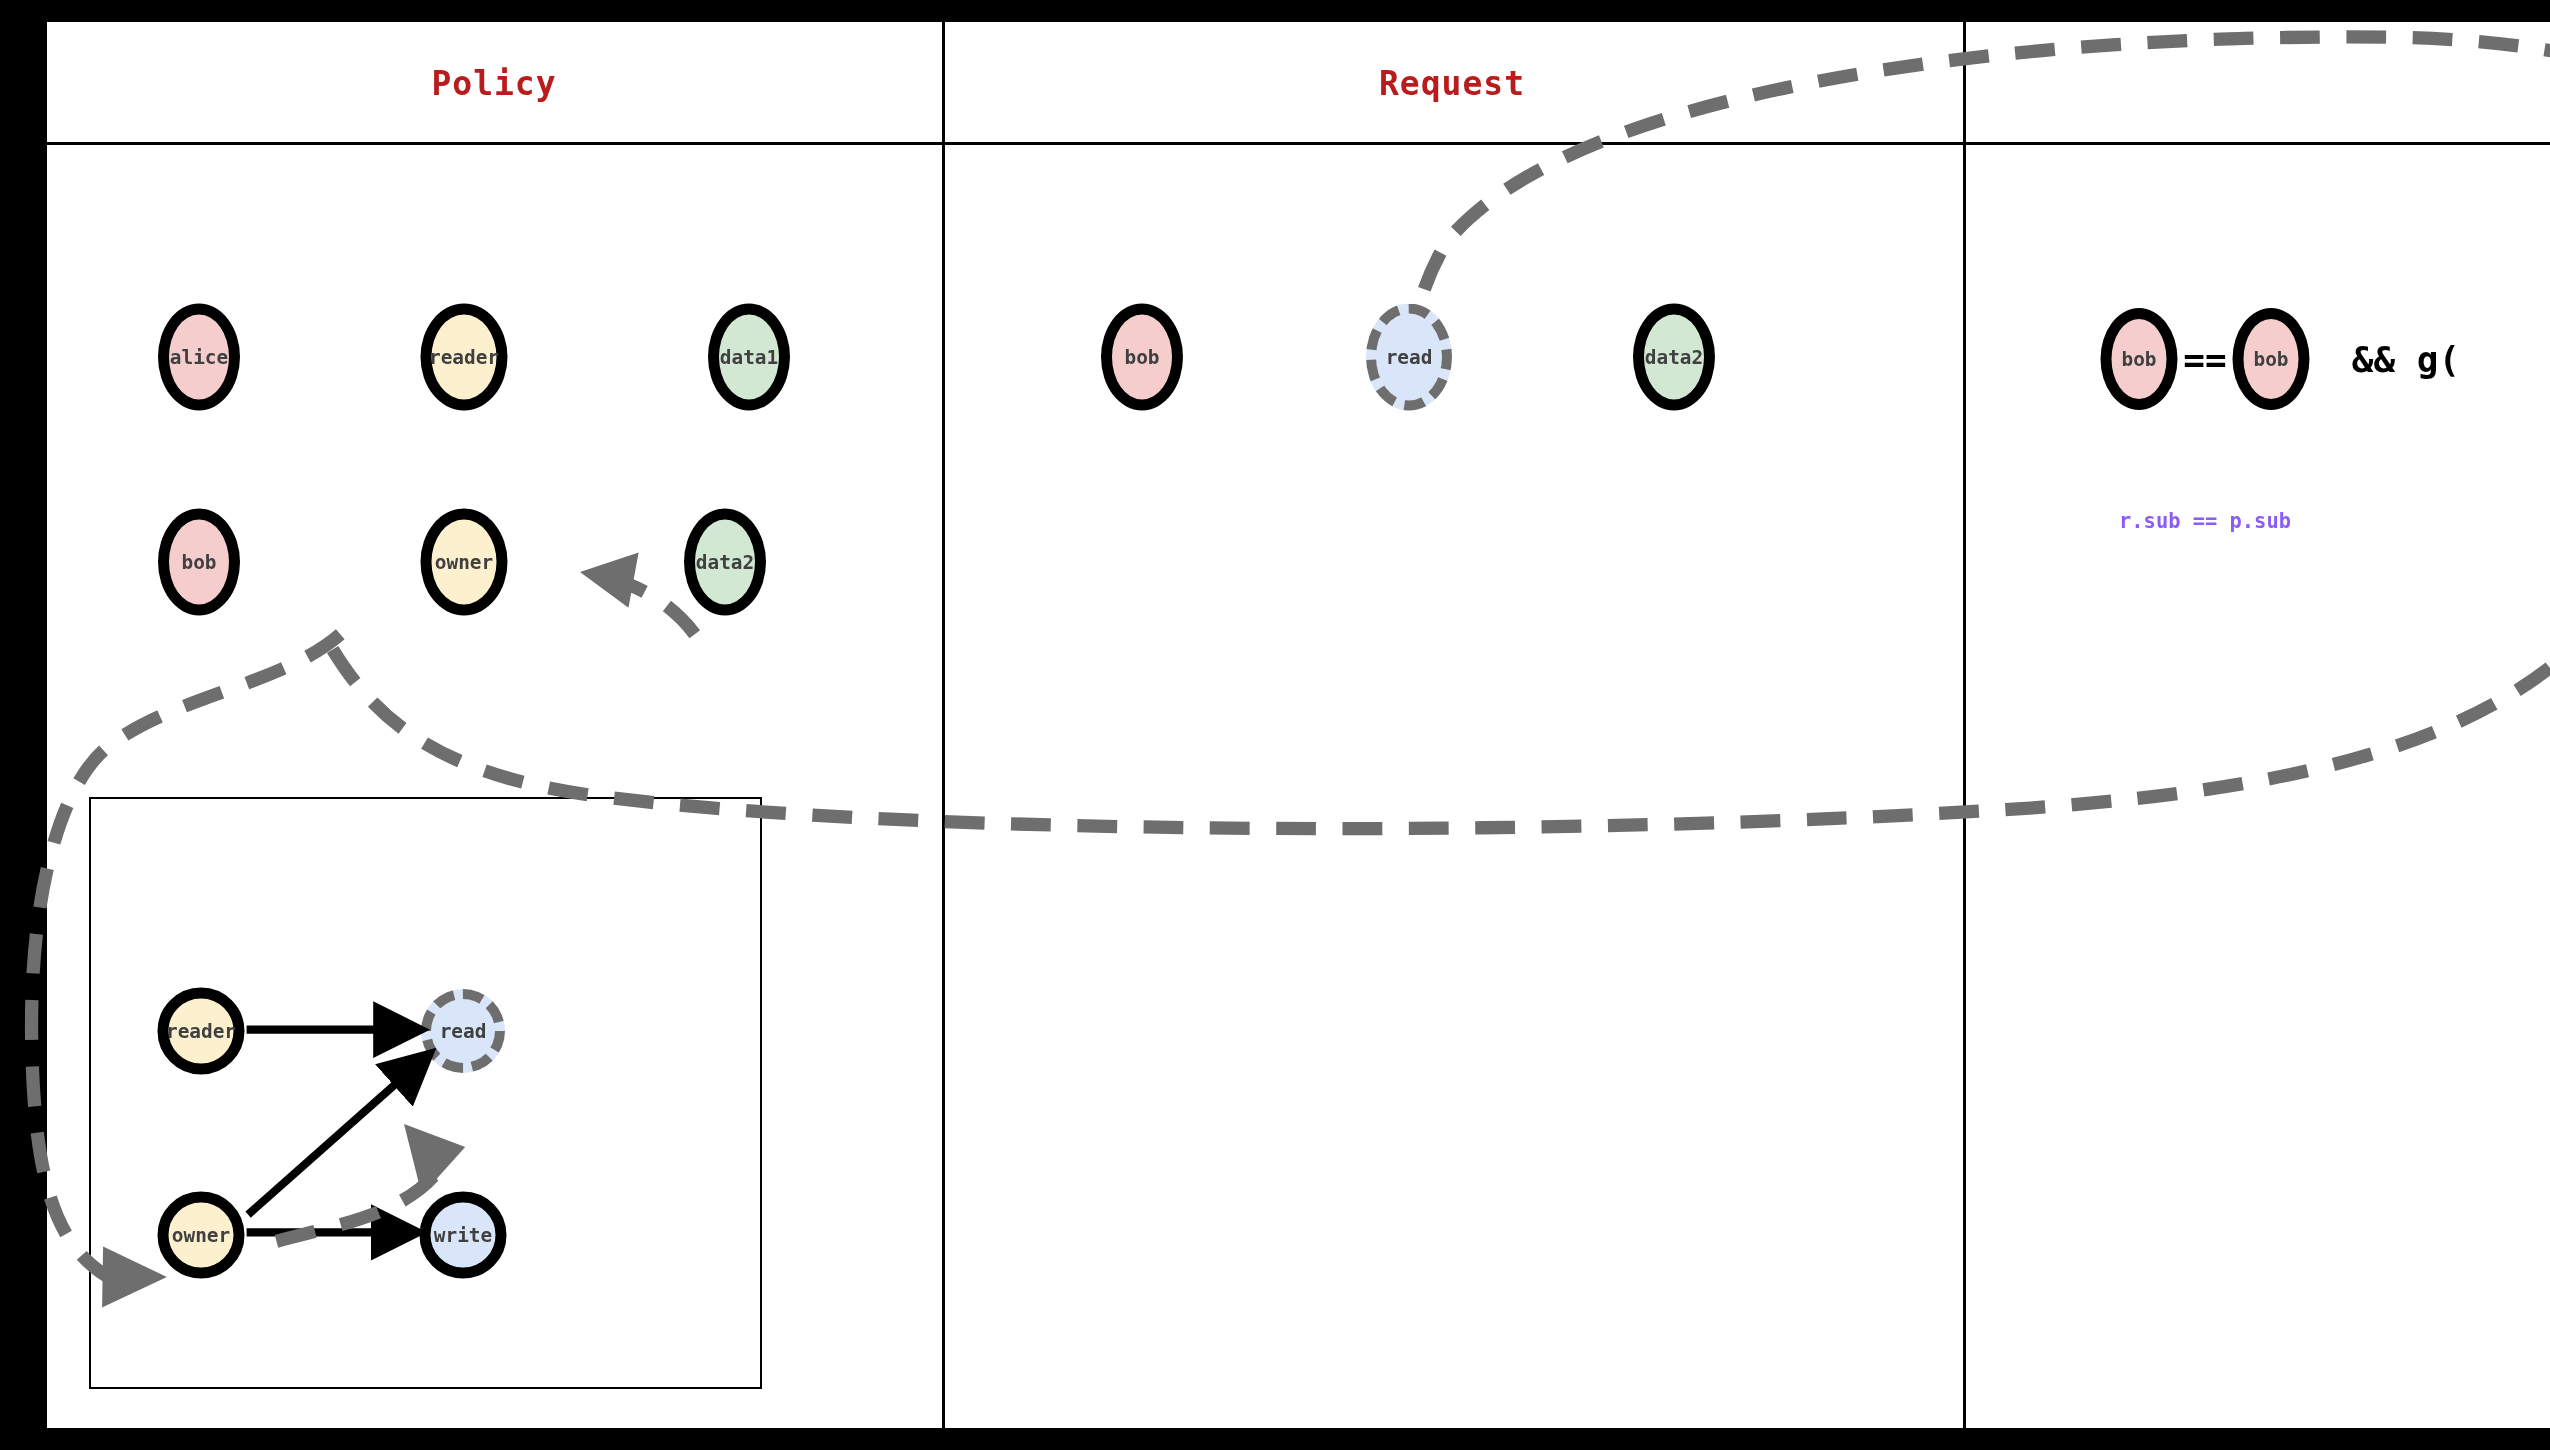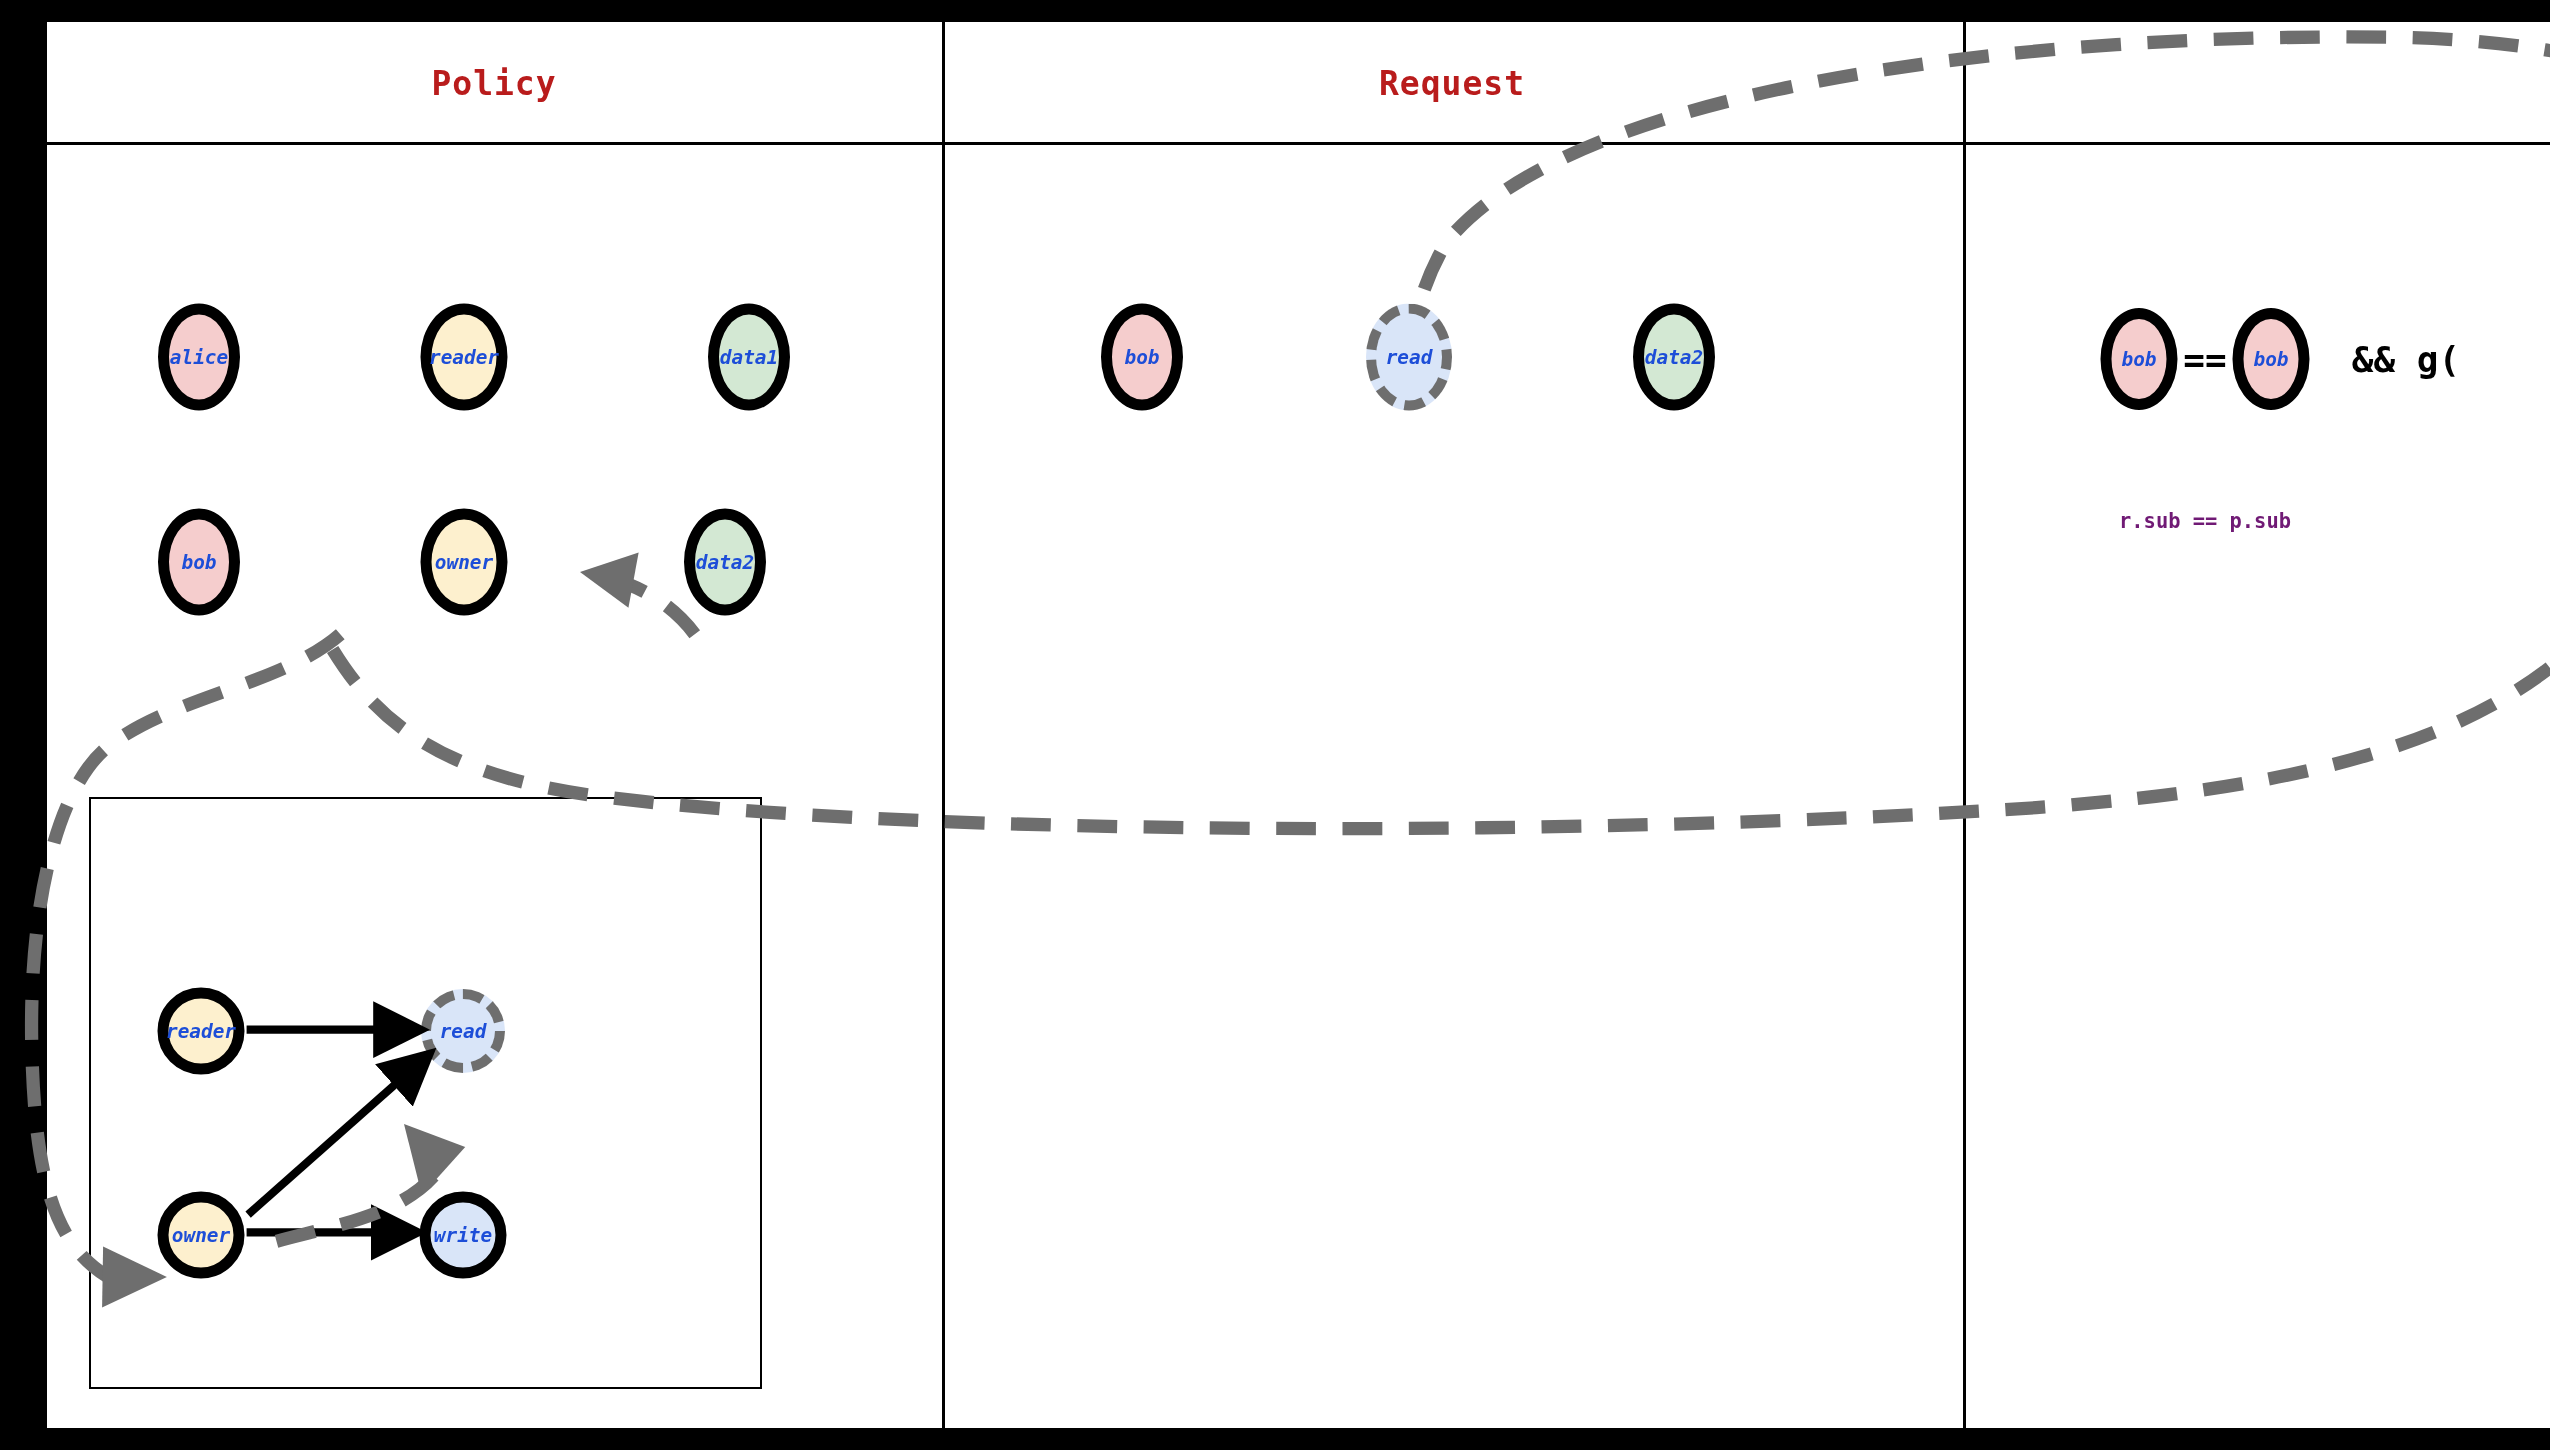--- a/index.html
+++ b/index.html
@@ -36,44 +36,43 @@
   }
   
   .node{
     position:absolute;
     transform:translate(-50%,-50%);
     display:flex;align-items:center;justify-content:center;
     border-radius:50%;
     box-sizing:border-box;
     font-size:19.4px;
     font-weight:bold;
-    color:#1d4ed8;
-    white-space:nowrap;
-    font-family:"DejaVu Sans Mono","Liberation Mono",monospace;
-    font-style:italic;
+    color:#404040;
+    white-space:nowrap;
+    font-family:"DejaVu Sans Mono","Liberation Mono",monospace;
   }
   .n-solid{border:11.2px solid #000000;}
   .n-dashed{border:10.2px dashed #6e6e6e;}
   .f-pink{background:#f5cdcd;}
   .f-yellow{background:#fdf0ce;}
   .f-green{background:#d3e8d3;}
   .f-blue{background:#d9e5f8;}
   
   .op{
     position:absolute;
     transform:translate(-50%,-50%);
     font-size:36px;font-weight:bold;color:#000;
     white-space:nowrap;
     font-family:"DejaVu Sans Mono","Liberation Mono",monospace;
   }
   
   .caption{
     position:absolute;
     transform:translateX(-50%);
-    font-size:20.4px;font-weight:bold;color:#701a75;
+    font-size:20.4px;font-weight:bold;color:#8b5cf6;
     white-space:nowrap;
     font-family:"DejaVu Sans Mono","Liberation Mono",monospace;
   }
   
   #gbox{
     position:absolute;
     border:2.6px solid #000;
     background:#fff;
     box-sizing:border-box;
   }

